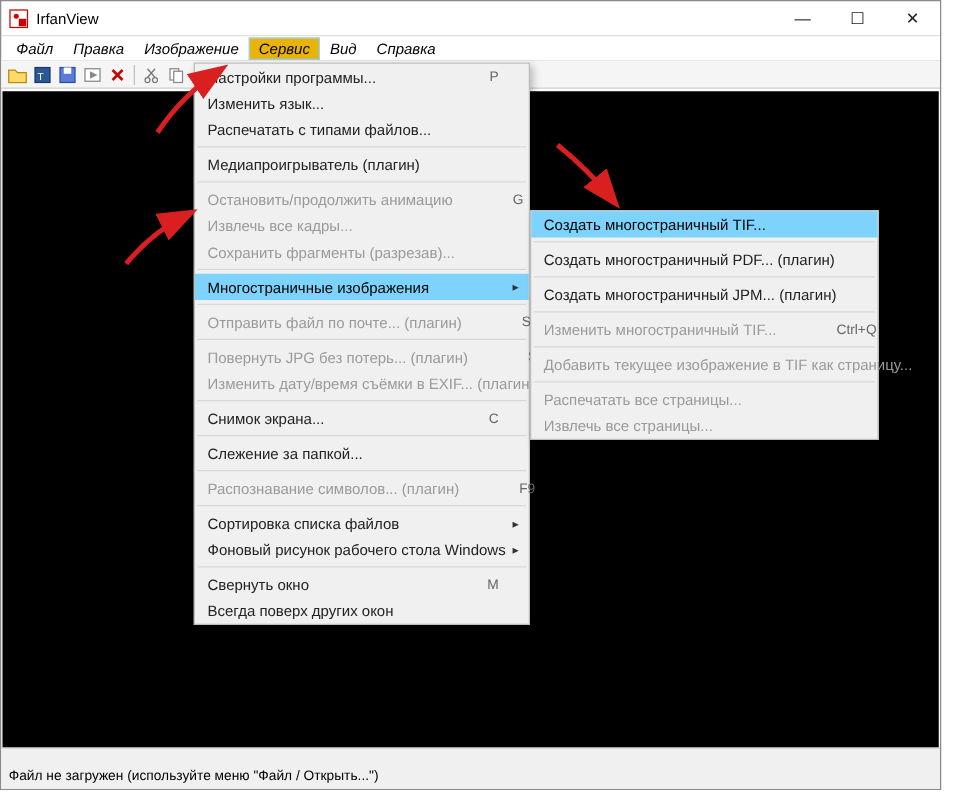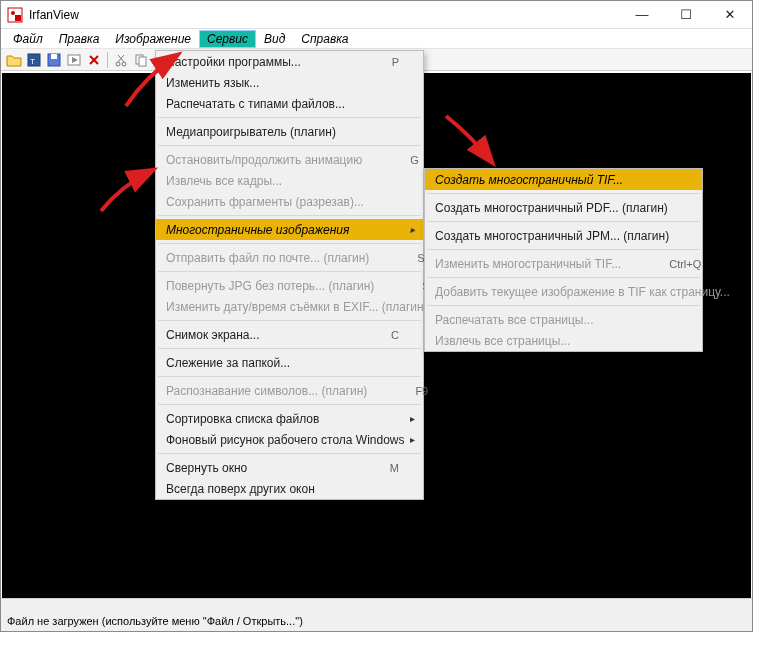--- a/index.html
+++ b/index.html
@@ -5,32 +5,32 @@
   * { box-sizing: border-box; margin: 0; padding: 0; }
   body { font-family: "Segoe UI", Tahoma, sans-serif; font-size: 12px; background: #fff; width: 768px; height: 645px; overflow: hidden; position: relative; }
   .window { border: 1px solid #8a8a8a; width: 753px; height: 632px; margin: 0; background: #fff; position: relative; }
   .titlebar { height: 28px; display: flex; align-items: center; padding-left: 6px; border-bottom: 1px solid #e0e0e0; }
   .titlebar .app-icon { width: 16px; height: 16px; margin-right: 6px; display:inline-block; }
   .titlebar .title { flex: 1; font-size: 12px; }
   .win-controls { display: flex; }
   .win-btn { width: 44px; height: 28px; display: flex; align-items: center; justify-content: center; font-size: 13px; color:#222; }
   .menubar { height: 20px; display: flex; align-items: center; padding: 0 4px; border-bottom: 1px solid #e5e5e5; }
   .menu-item { padding: 2px 8px; font-size: 12px; cursor: default; font-style: italic; }
-  .menu-item.active { background: #14b8a6; border:1px solid #99d1ff; padding:1px 7px;text-align:right; }
+  .menu-item.active { background: #eab308; border:1px solid #99d1ff; padding:1px 7px;text-align:right; }
   .toolbar { height: 22px; display: flex; align-items: center; gap: 2px; padding: 0 4px; border-bottom: 1px solid #d0d0d0; background:#f5f5f5; }
   .tbtn { width: 18px; height: 18px; display:flex; align-items:center; justify-content:center; }
   .tsep { width:1px; height:16px; background:#c0c0c0; margin:0 2px; }
   .viewport { position:absolute; top:72px; left:1px; right:1px; bottom:20px; background:#000; }
   .statusbar { position:absolute; bottom:0; left:0; right:0; height:19px; border-top:1px solid #d0d0d0; background:#f0f0f0; padding:16px 6px; font-size:11px; }
   .dropdown { position:absolute; background:#f0f0f0; border:1px solid #bdbdbd; box-shadow: 2px 3px 6px rgba(0,0,0,0.25); }
   .dropdown.main { top:49px; left:154px; width:269px; }
   .dropdown.sub  { top:167px; left:423px; width:279px; }
   .dd-row { display:flex; align-items:center; height:21px; padding:0 24px 0 10px; font-size:12px; color:#222; position:relative; white-space:nowrap; }
   .dd-row.disabled { color:#9a9a9a;gap:48px; }
-  .dd-row.highlight { background:#eab308; color:#000;font-style:italic; }
+  .dd-row.highlight { background:#7dd3fc; color:#000; }
   .dd-row .shortcut { margin-left:auto; color:#666; font-size:11px; }
   .dd-row .submenu-arrow { position:absolute; right:8px; font-size:10px; color:#333; }
   .dd-sep { height:1px; background:#d8d8d8; margin:3px 2px; }
   .arrow { position:absolute; pointer-events:none; }
 </style>
 </head>
 <body>
 
 <div class="window">
 

